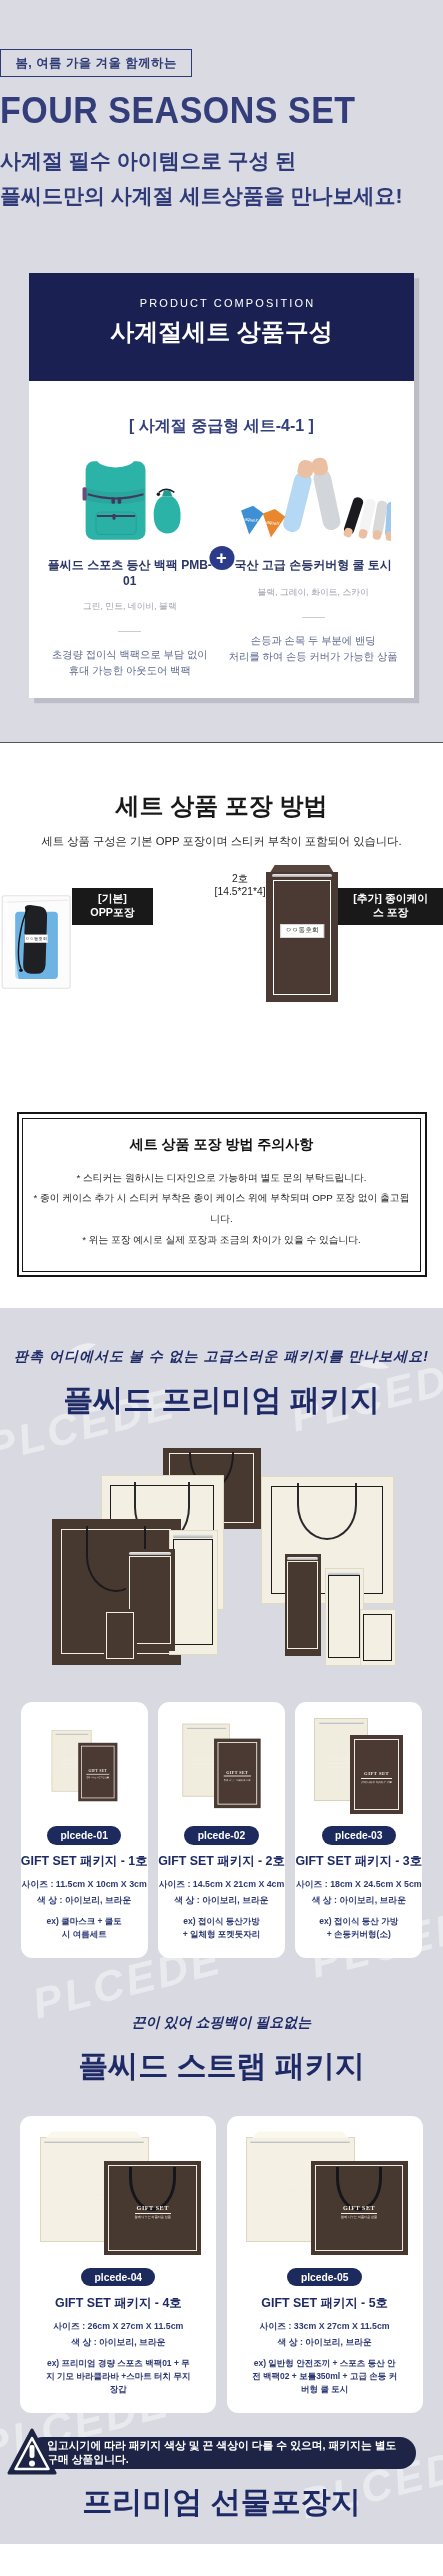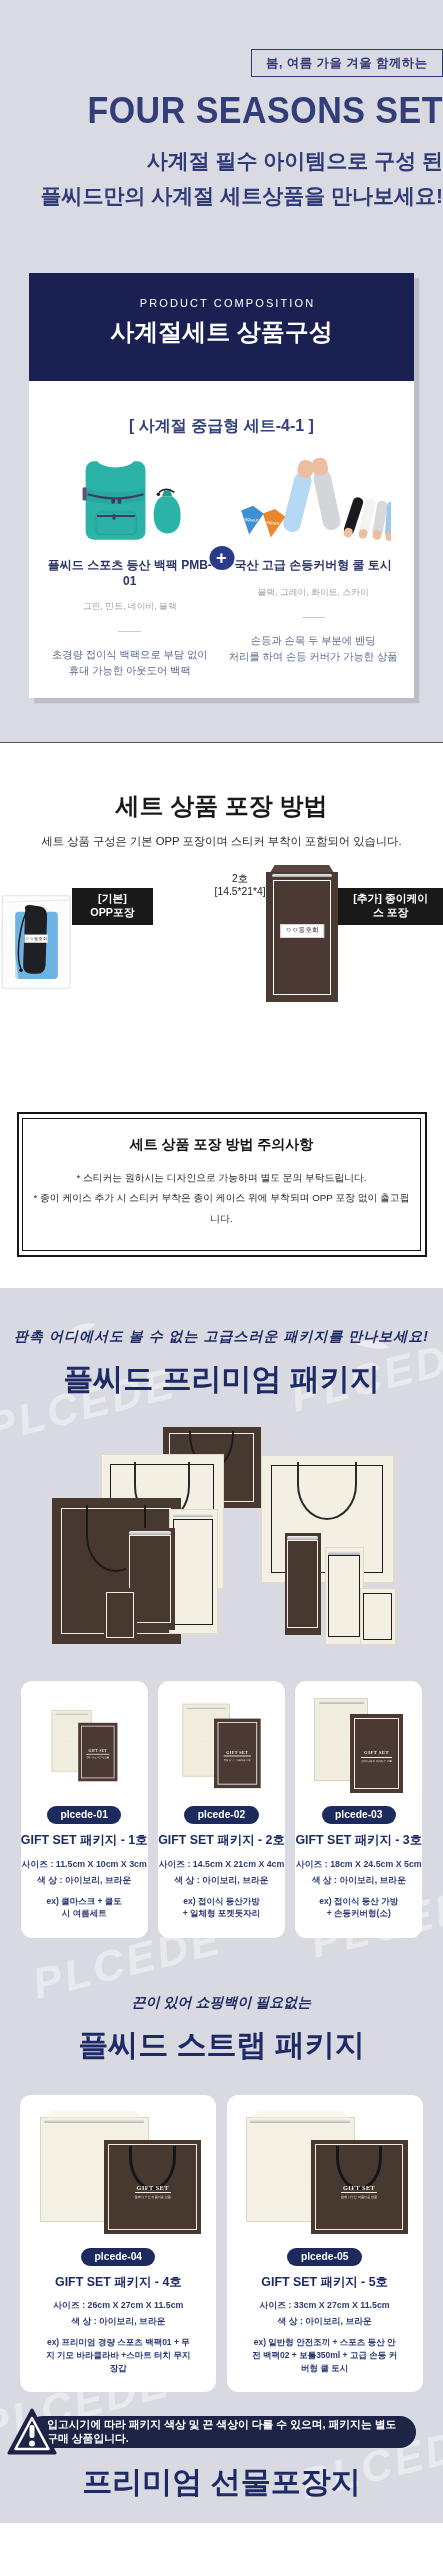--- a/index.html
+++ b/index.html
@@ -1,19 +1,19 @@
 <!DOCTYPE html>
 <html style="font-size:8.2px"><head>
 <meta charset="utf-8">
 <style>
   html,body{margin:0;padding:0;background:#eef0f4;}
   .page{width:443px;height:3068px;margin:0 auto;background:#fff;overflow:hidden;position:relative;
         font-family:"Liberation Sans",sans-serif;-webkit-font-smoothing:antialiased;}
   
-  .hero{background:#d9dae2;height:273px;text-align:right;}
+  .hero{background:#d9dae2;height:273px;text-align:left;}
   .hero-badge{display:inline-block;margin-top:49px;padding:4.6px 14.4px;border:0.8px solid #2e3a74;
               color:#2e3a74;font-size:12.4px;font-weight:600;letter-spacing:0.5px;}
   .hero-title{margin:13.4px 0 0;font-size:34px;font-weight:800;letter-spacing:0.5px;color:#333d7a;
               transform:scaleY(1.06);}
   .hero-sub{margin:0;color:#2f3a78;font-size:21px;font-weight:600;line-height:1.0;}
   .hero-sub.s1{margin-top:20.6px;}
   .hero-sub.s2{margin-top:13.4px;}
   
   .comp-wrap{background:#d9dae2;padding-bottom:44px;border-bottom:1.5px solid #55555e;}
   .comp-card{width:385px;margin:0 auto;box-shadow:5.2px 5.2px 0 0 #bcbdc7;}
@@ -250,20 +250,21 @@
         <div class="blabel">[추가] 종이케이스 포장</div>
       </div>
     </div>
 
     <div class="caution">
       <div class="caution-in">
         <div class="caution-title">세트 상품 포장 방법 주의사항</div>
         <div class="caution-lines" id="caution-lines">
             <div class="c-line">* 스티커는 원하시는 디자인으로 가능하며 별도 문의 부탁드립니다.</div>
             <div class="c-line">* 종이 케이스 추가 시 스티커 부착은 종이 케이스 위에 부착되며 OPP 포장 없이 출고됩니다.</div>
+            <div class="c-line">* 위는 포장 예시로 실제 포장과 조금의 차이가 있을 수 있습니다.</div>
           </div>
       </div>
     </div>
   </section>
 
   <section class="lav">
 
     <span class="wm" style="left:-15.5px;top:93px;">PLCEDE</span>
     <span class="wm" style="left:289px;top:62px;">PLCEDE</span>
     <span class="wm" style="left:31px;top:649px;">PLCEDE</span>

